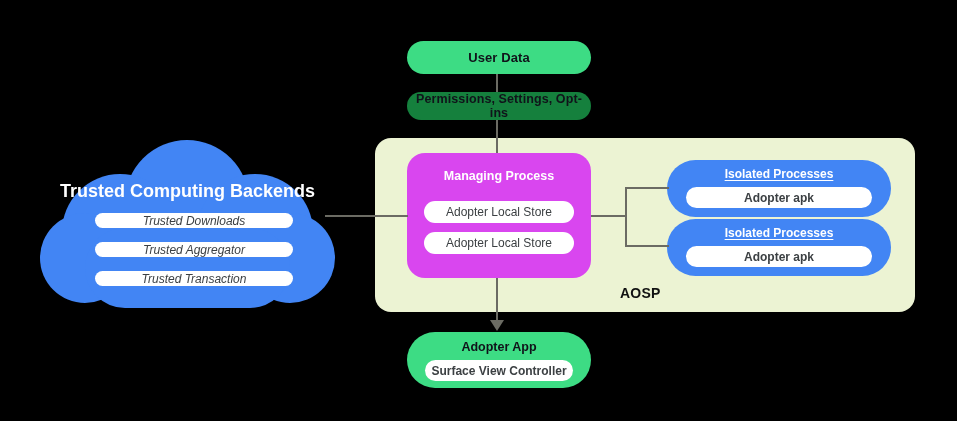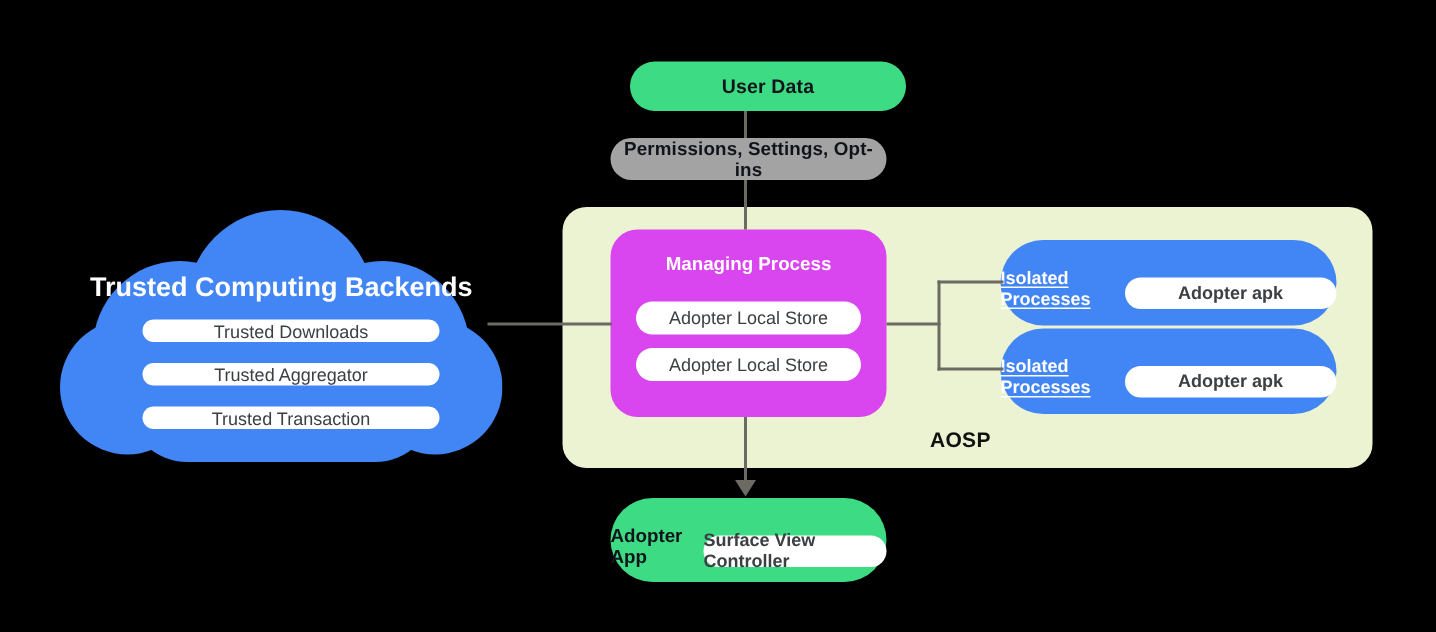--- a/index.html
+++ b/index.html
@@ -14,58 +14,58 @@
               border-radius:999px;display:flex;align-items:center;justify-content:center;
               box-sizing:border-box;}
 
   
   #aosp-container{position:absolute;left:375px;top:138px;width:540px;height:174px;
                   background:#ECF3D3;border-radius:16px;}
   #aosp-label{position:absolute;left:620px;top:285px;font-size:14px;font-weight:700;
               color:#111111;letter-spacing:.2px;}
 
   
-  #user-data{left:420px;top:41px;width:184px;height:33px;background:#3DDC84;
+  #user-data{left:407px;top:41px;width:184px;height:33px;background:#3DDC84;
              color:#10131a;font-weight:700;font-size:13px;letter-spacing:.1px;}
 
   
-  #permissions{left:407px;top:92px;width:184px;height:28px;background:#a3a3a3;
+  #permissions{left:407px;top:92px;width:184px;height:28px;background:#15803d;
                color:#10131a;font-weight:700;font-size:12.5px;letter-spacing:.1px;}
 
   
   #managing-process{position:absolute;left:407px;top:153px;width:184px;height:125px;
                     background:#d946ef;border-radius:18px;box-sizing:border-box;
                     padding-top:16px;display:flex;flex-direction:column;align-items:center;}
   #managing-title{color:#ffffff;font-weight:700;font-size:12.5px;line-height:15px;text-align:center;}
   #managing-process .white-pill{width:150px;height:22px;font-size:12px;}
   #mp-store-1{margin-top:17px;}
   #mp-store-2{margin-top:9px;}
 
   
   .isolated{position:absolute;left:667px;width:224px;height:57px;background:#4285F4;
-            border-radius:999px;box-sizing:border-box;display:flex;flex-direction:row;
+            border-radius:999px;box-sizing:border-box;display:flex;flex-direction:column;
             align-items:center;padding-top:7px;}
   #isolated-1{top:160px;}
   #isolated-2{top:219px;}
   .isolated-title{color:#ffffff;font-weight:700;font-size:12px;text-decoration:underline;
                   text-underline-offset:2px;}
   .isolated .white-pill{width:186px;height:21px;margin-top:6px;font-size:12px;font-weight:bold;}
 
   
   #cloud-wrap{position:absolute;left:40px;top:140px;width:295px;height:170px;}
   #cloud-wrap svg{position:absolute;left:0;top:0;}
   #cloud-title{position:absolute;left:0;top:41px;width:295px;text-align:center;
                color:#ffffff;font-weight:700;font-size:18px;}
-  #cloud-wrap .white-pill{position:absolute;left:55px;width:198px;height:15px;font-size:12px;}
+  #cloud-wrap .white-pill{position:absolute;left:55px;width:198px;height:15px;font-size:12px;font-style:italic;}
   #tcb-1{top:73px;} #tcb-2{top:102px;} #tcb-3{top:131px;}
 
   
   #adopter-app{position:absolute;left:407px;top:332px;width:184px;height:56px;
                background:#3DDC84;border-radius:999px;box-sizing:border-box;
-               display:flex;flex-direction:row;align-items:center;padding-top:8px;}
+               display:flex;flex-direction:column;align-items:center;padding-top:8px;}
   #adopter-app-title{color:#10131a;font-weight:700;font-size:12.5px;}
   #adopter-app .white-pill{width:148px;height:21px;margin-top:6px;font-size:12px;font-weight:bold;}
 
   
   .conn{position:absolute;background:#6b6b63;}
   #conn-userdata-perm{left:496px;top:74px;width:2px;height:18px;}
   #conn-perm-mp{left:496px;top:120px;width:2px;height:33px;}
   #conn-cloud-aosp{left:325px;top:215px;width:83px;height:2px;}
   #conn-mp-out{left:591px;top:215px;width:36px;height:2px;}
   #conn-vert-bracket{left:625px;top:187px;width:2px;height:60px;}

